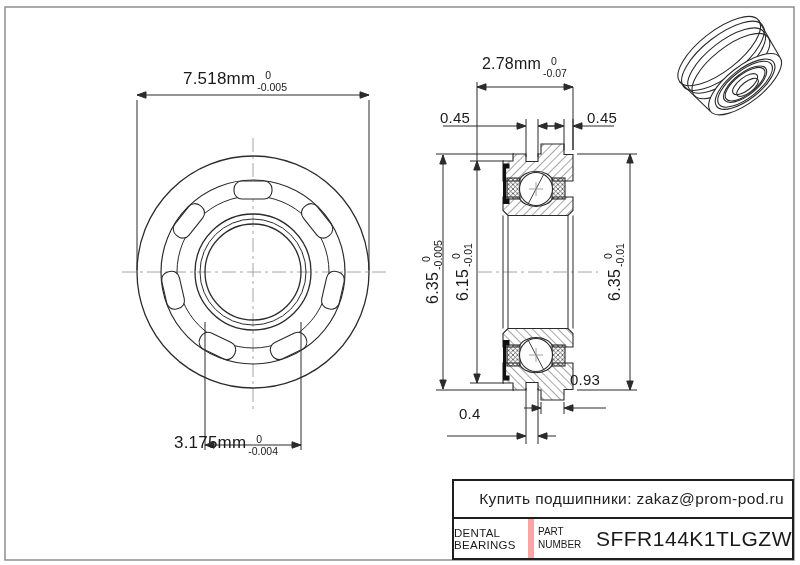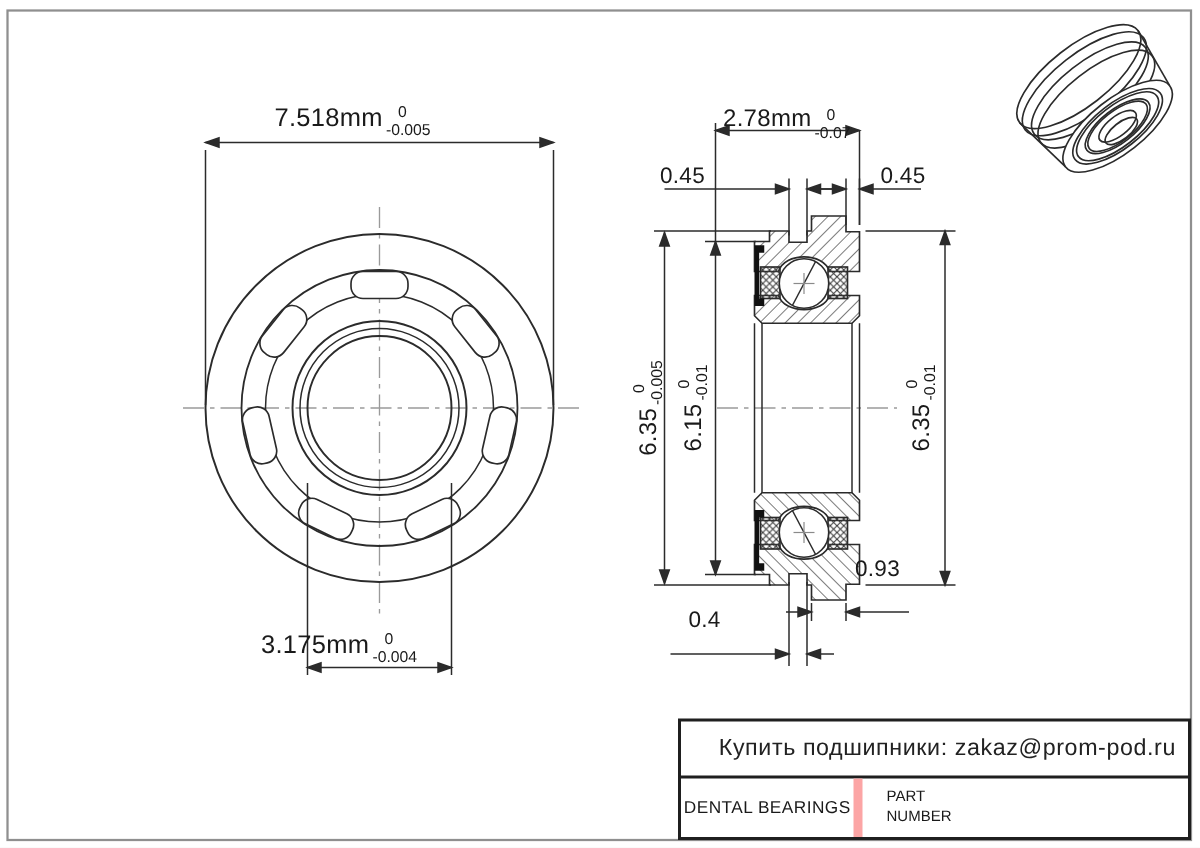--- a/index.html
+++ b/index.html
@@ -20,21 +20,21 @@
           border:2px solid #1f1f1f;box-sizing:border-box;display:flex;flex-direction:column;}
   .trow1{height:38px;display:flex;align-items:center;justify-content:flex-end;
          padding-right:8px;font-size:15.5px;letter-spacing:0.4px;color:#222;
          border-bottom:2px solid #1f1f1f;box-sizing:border-box;}
   .trow2{flex:1;display:flex;}
   .tcell-brand{width:121px;border-right:6px solid #fca5a5;box-sizing:border-box;
          display:flex;align-items:center;justify-content:center;
          font-size:11.5px;letter-spacing:0.3px;}
   .tcell-part{flex:1;display:flex;align-items:center;}
   .plabel{display:flex;flex-direction:column;font-size:10px;line-height:1.25;
-          padding-left:16px;width:62px;box-sizing:border-box;}
+          padding-left:4px;width:62px;box-sizing:border-box;}
   .pnum{flex:1;text-align:center;font-size:21px;letter-spacing:0.5px;}
 </style>
 </head>
 <body>
 
 <div id="page">
 
 <svg width="800" height="565" viewBox="0 0 800 565">
   <defs>
     <pattern id="hatch" width="6" height="6" patternUnits="userSpaceOnUse" patternTransform="rotate(45)">
@@ -203,29 +203,29 @@
 </svg>
 
   <div class="dim big" style="left:183px;top:70px">
     <span class="dv">7.518mm</span>
     <span class="tol">
         <span class="hi">0</span>
         <span class="lo">-0.005</span>
       </span>
   </div>
 
-  <div class="dim big" style="left:174px;top:421px">
+  <div class="dim big" style="left:174px;top:434px">
     <span class="dv">3.175mm</span>
     <span class="tol">
         <span class="hi">0</span>
         <span class="lo">-0.004</span>
       </span>
   </div>
 
-  <div class="dim" style="left:482px;top:72px">
+  <div class="dim" style="left:482px;top:56px">
     <span class="dv">2.78mm</span>
     <span class="tol">
         <span class="hi">0</span>
         <span class="lo">-0.07</span>
       </span>
   </div>
 
   <div class="dim small" style="left:440px;top:110px">
     <span class="dv">0.45</span>
   </div>
@@ -270,17 +270,18 @@
     </div>
     <div class="trow2">
       <div class="tcell-brand">
         <span>DENTAL BEARINGS</span>
       </div>
       <div class="tcell-part">
         <span class="plabel">
           <span>PART</span>
           <span>NUMBER</span>
         </span>
+        <span class="pnum">SFFR144K1TLGZW</span>
       </div>
     </div>
   </div>
 
 </div>
 
 </body></html>

